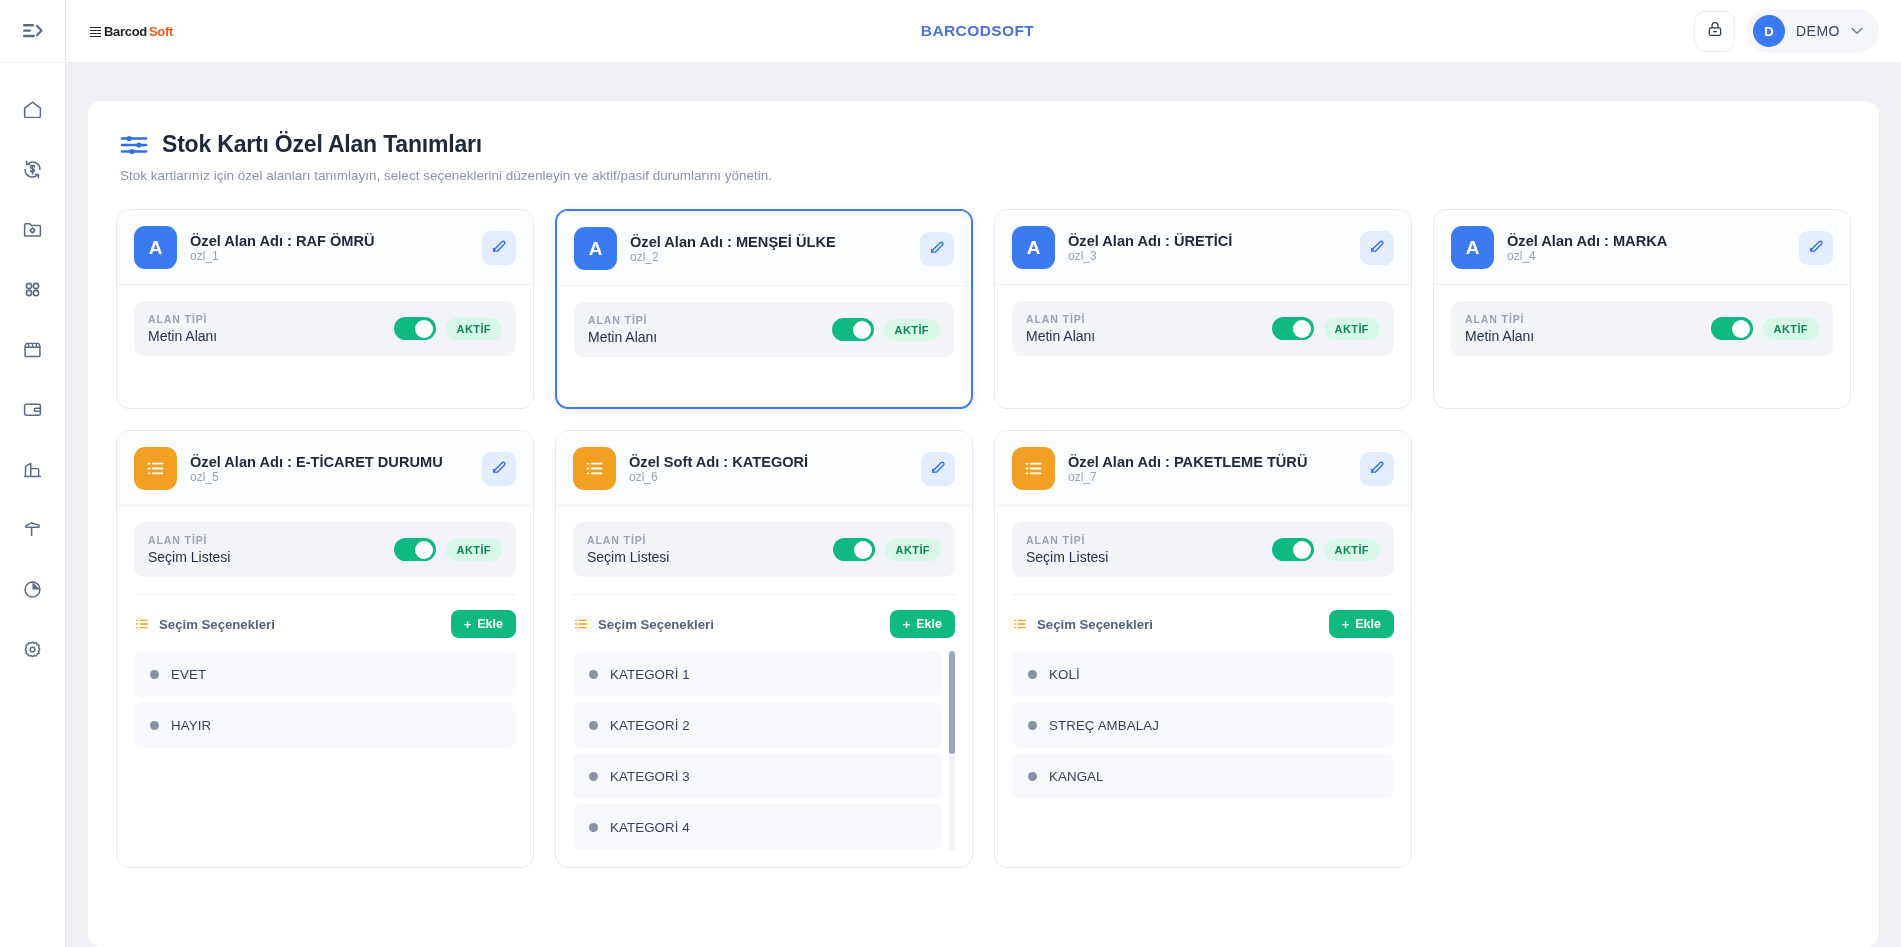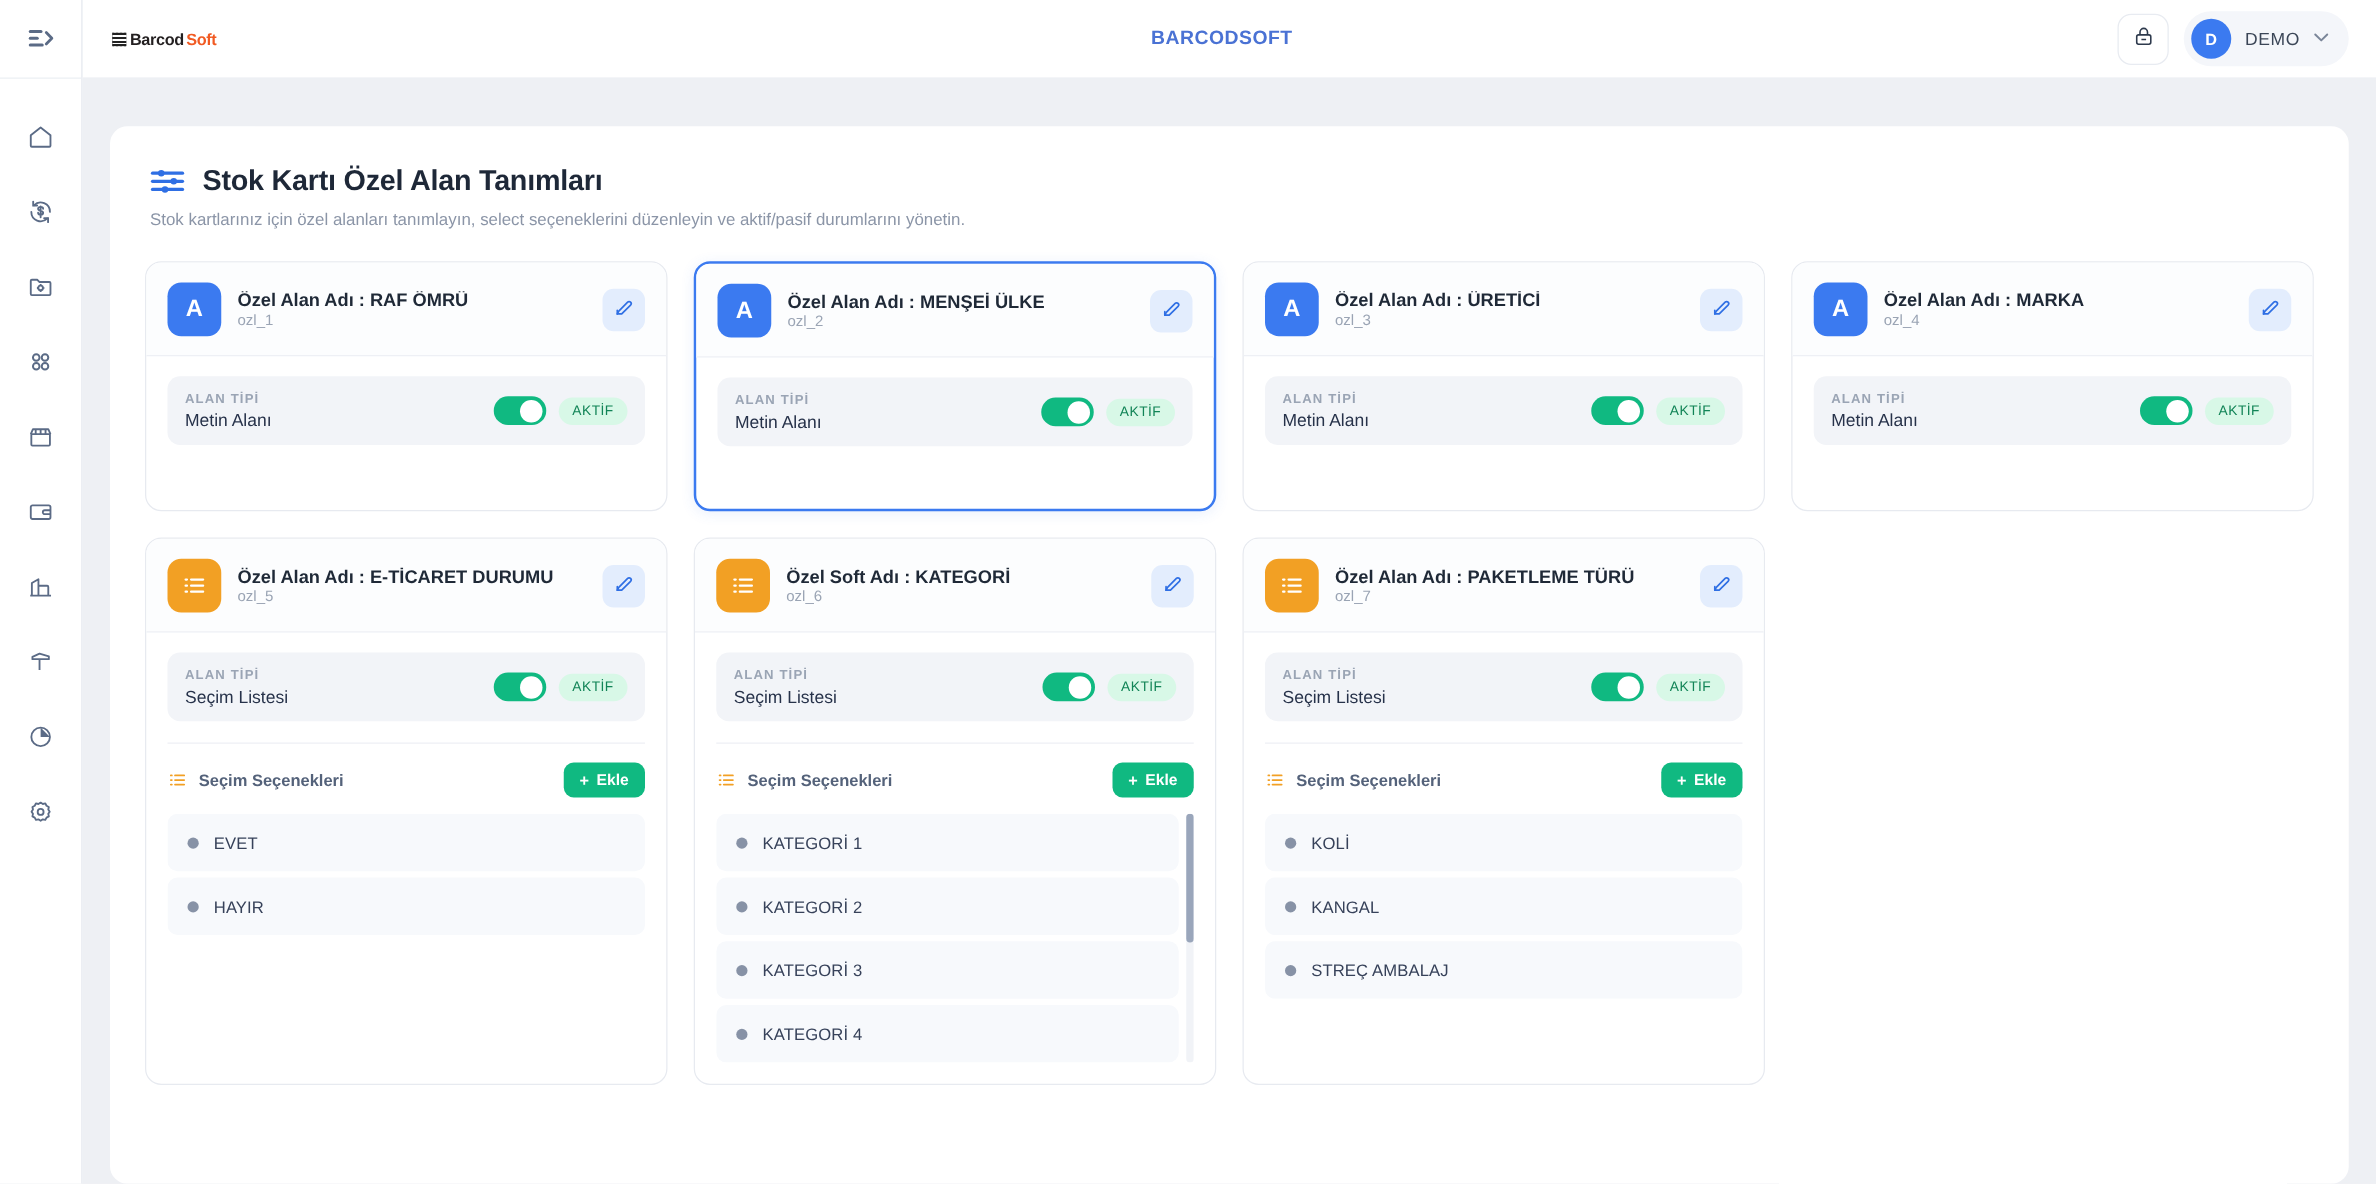--- a/index.html
+++ b/index.html
@@ -256,21 +256,21 @@
     position: absolute;
     top: 2.5px; right: 2.5px;
     width: 18px; height: 18px;
     border-radius: 50%;
     background: #ffffff;
   }
   .status-badge {
     background: #d8f8e7;
     color: #128457;
     font-size: 11px;
-    font-weight: normal;
+    font-weight: bold;
     letter-spacing: 0.4px;
     border-radius: 11px;
     padding: 5px 11px;
     flex: 0 0 auto;
   }
 
   .opt-divider { border-top: 1px solid #eef0f5; margin: 17px 0 0 0; }
 
   .opt-head {
     display: flex;
@@ -789,25 +789,25 @@
                     <span>Ekle</span>
                   </button>
                 </div>
                 <div class="opt-list">
                   <div class="opt-item">
                     <span class="opt-dot"></span>
                     <span class="opt-text">KOLİ</span>
                   </div>
                   <div class="opt-item">
                     <span class="opt-dot"></span>
-                    <span class="opt-text">KANGAL</span>
+                    <span class="opt-text">STREÇ AMBALAJ</span>
                   </div>
                   <div class="opt-item">
                     <span class="opt-dot"></span>
-                    <span class="opt-text">STREÇ AMBALAJ</span>
+                    <span class="opt-text">KANGAL</span>
                   </div>
                 </div>
               </div>
             </div>
           </div>
 
       </div>
     </div>
 
   </div>

